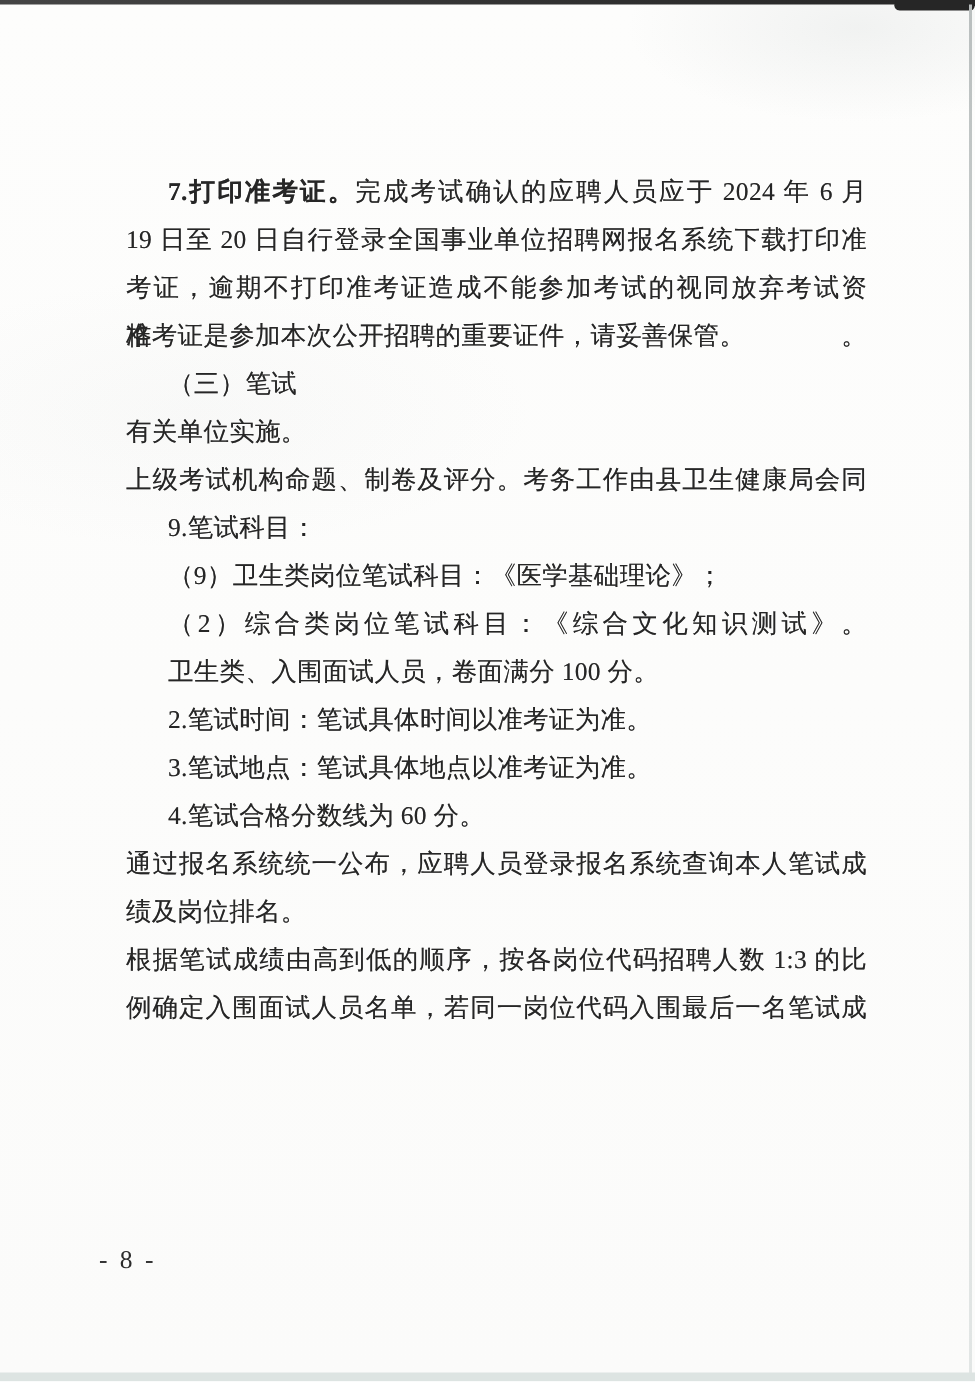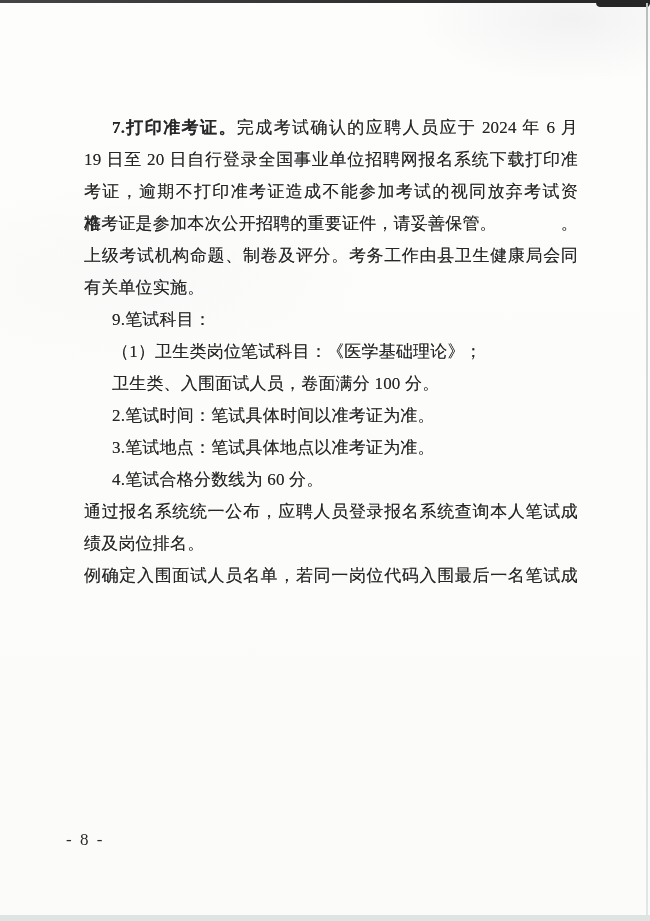--- a/index.html
+++ b/index.html
@@ -93,28 +93,31 @@
   <div class="scan-top-line"></div>
   <div class="scan-top-wedge"></div>
   <div class="scan-right-line"></div>
   <div class="scan-bottom-strip"></div>
 
   <div class="textblock">
     <div class="ln indent justify"><span class="bold">7.打印准考证。</span><span>完成考试确认的应聘人员应于 2024 年 6 月</span></div>
     <div class="ln justify">19 日至 20 日自行登录全国事业单位招聘网报名系统下载打印准</div>
     <div class="ln justify">考证，逾期不打印准考证造成不能参加考试的视同放弃考试资格。</div>
     <div class="ln">准考证是参加本次公开招聘的重要证件，请妥善保管。</div>
+    <div class="ln indent">（三）笔试</div>
+    <div class="ln">有关单位实施。</div>
     <div class="ln justify">上级考试机构命题、制卷及评分。考务工作由县卫生健康局会同</div>
-    <div class="ln">有关单位实施。</div>
     <div class="ln indent">9.笔试科目：</div>
-    <div class="ln indent">（1）卫生类岗位笔试科目：《医学基础理论》；</div>
+    <div class="ln indent">（9）卫生类岗位笔试科目：《医学基础理论》；</div>
+    <div class="ln indent justify">（2）综合类岗位笔试科目：《综合文化知识测试》。</div>
     <div class="ln indent">卫生类、入围面试人员，卷面满分 100 分。</div>
     <div class="ln indent">2.笔试时间：笔试具体时间以准考证为准。</div>
     <div class="ln indent">3.笔试地点：笔试具体地点以准考证为准。</div>
     <div class="ln indent">4.笔试合格分数线为 60 分。</div>
     <div class="ln justify">通过报名系统统一公布，应聘人员登录报名系统查询本人笔试成</div>
     <div class="ln">绩及岗位排名。</div>
+    <div class="ln justify">根据笔试成绩由高到低的顺序，按各岗位代码招聘人数 1:3 的比</div>
     <div class="ln justify">例确定入围面试人员名单，若同一岗位代码入围最后一名笔试成</div>
   </div>
 
   <div class="footer">- 8 -</div>
 
 </div>
 
 </body></html>

